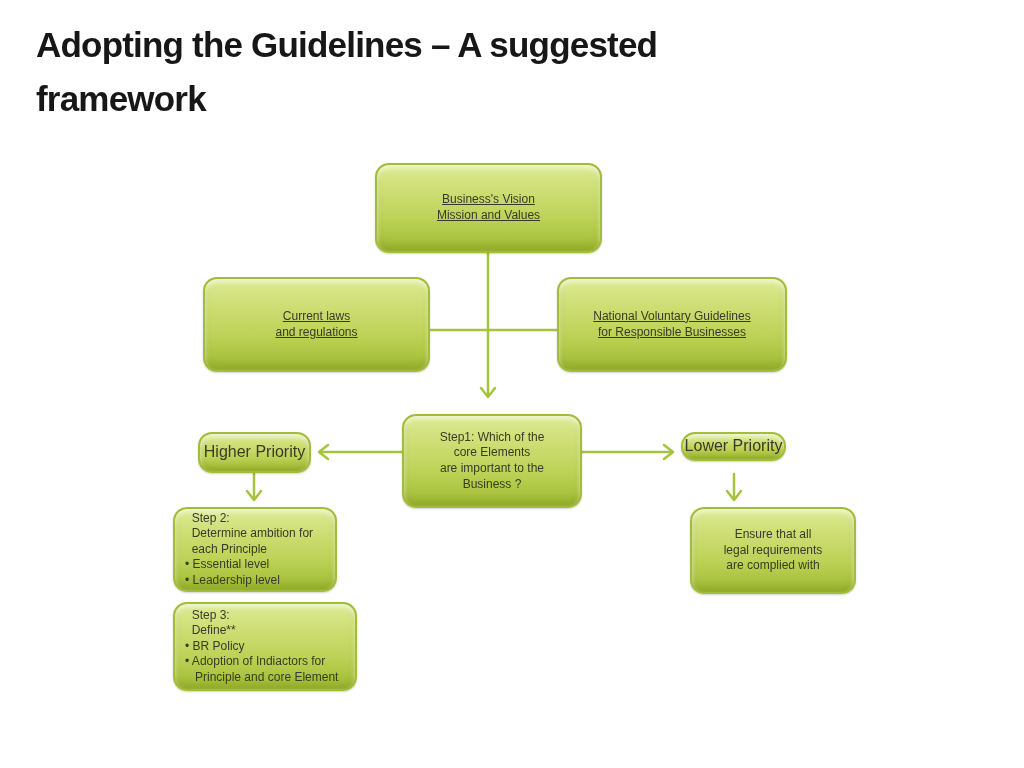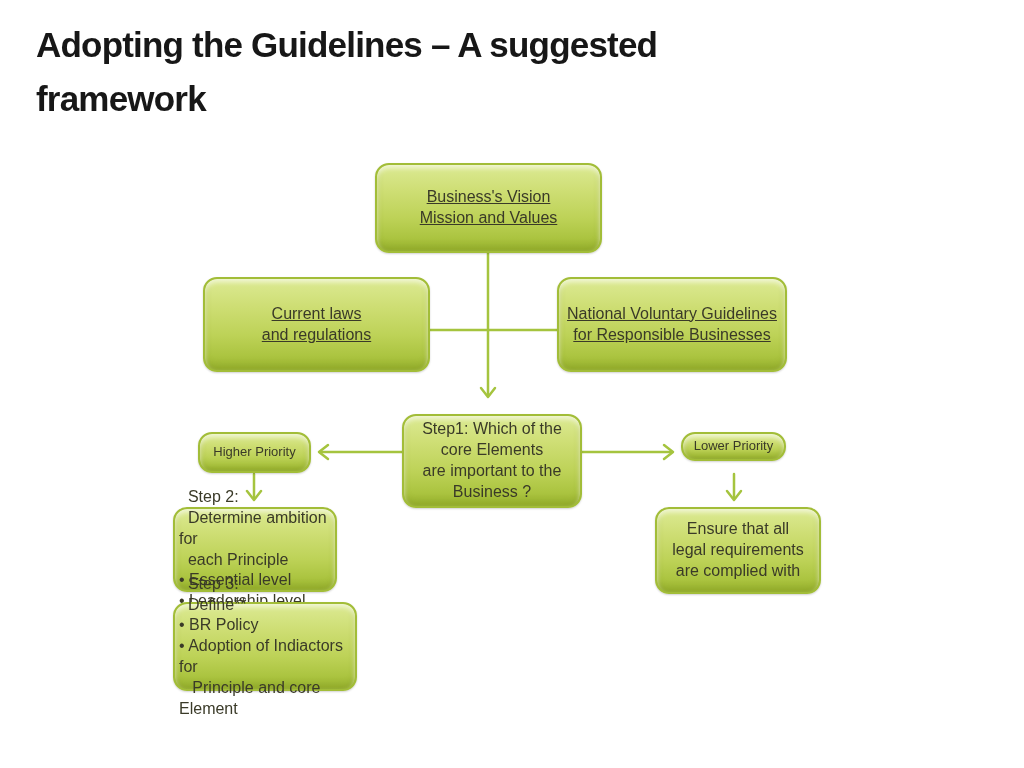--- a/index.html
+++ b/index.html
@@ -31,38 +31,38 @@
     border:2px solid #a2bd38;
     border-radius:14px;
     background:linear-gradient(180deg,#dcea93 0%,#cede74 30%,#bdd257 62%,#abc440 85%,#98b22e 100%);
     box-shadow:inset 0 3px 5px rgba(255,255,255,0.65),
                inset 0 -4px 6px rgba(120,140,25,0.28),
                0 1px 2px rgba(0,0,0,0.18);
     display:flex;
     align-items:center;
     justify-content:center;
     color:#3a3a28;
-    font-size:16px;
+    font-size:12px;
     line-height:1.3;
     text-align:center;
   }
   .node-text{
     white-space:pre-wrap;
   }
   .node.underline .node-text{
     text-decoration:underline;
   }
   .node.align-left{
     justify-content:flex-start;
     text-align:left;
-    padding-left:4px;
+    padding-left:10px;
     padding-right:4px;
   }
   .node.small-label{
-    font-size:13px;
+    font-size:16px;
   }
 </style>
 </head>
 <body>
 
 <div class="slide">
 
   <div class="slide-title">Adopting the Guidelines – A suggested framework</div>
 
   <svg class="connector-layer" viewBox="0 0 1024 768" fill="none" stroke="#a5c43e" stroke-width="2.5" stroke-linecap="round" stroke-linejoin="round">
@@ -136,19 +136,19 @@
   </div>
 
   <div class="node align-left" style="left:173px;top:602px;width:184px;height:89px">
     <span class="node-text">  Step 3:
   Define**
 • BR Policy
 • Adoption of Indiactors for
    Principle and core Element</span>
   </div>
 
-  <div class="node" style="left:655px;top:507px;width:166px;height:87px">
+  <div class="node" style="left:690px;top:507px;width:166px;height:87px">
     <span class="node-text">Ensure that all
 legal requirements
 are complied with</span>
   </div>
 
 </div>
 
 </body></html>

